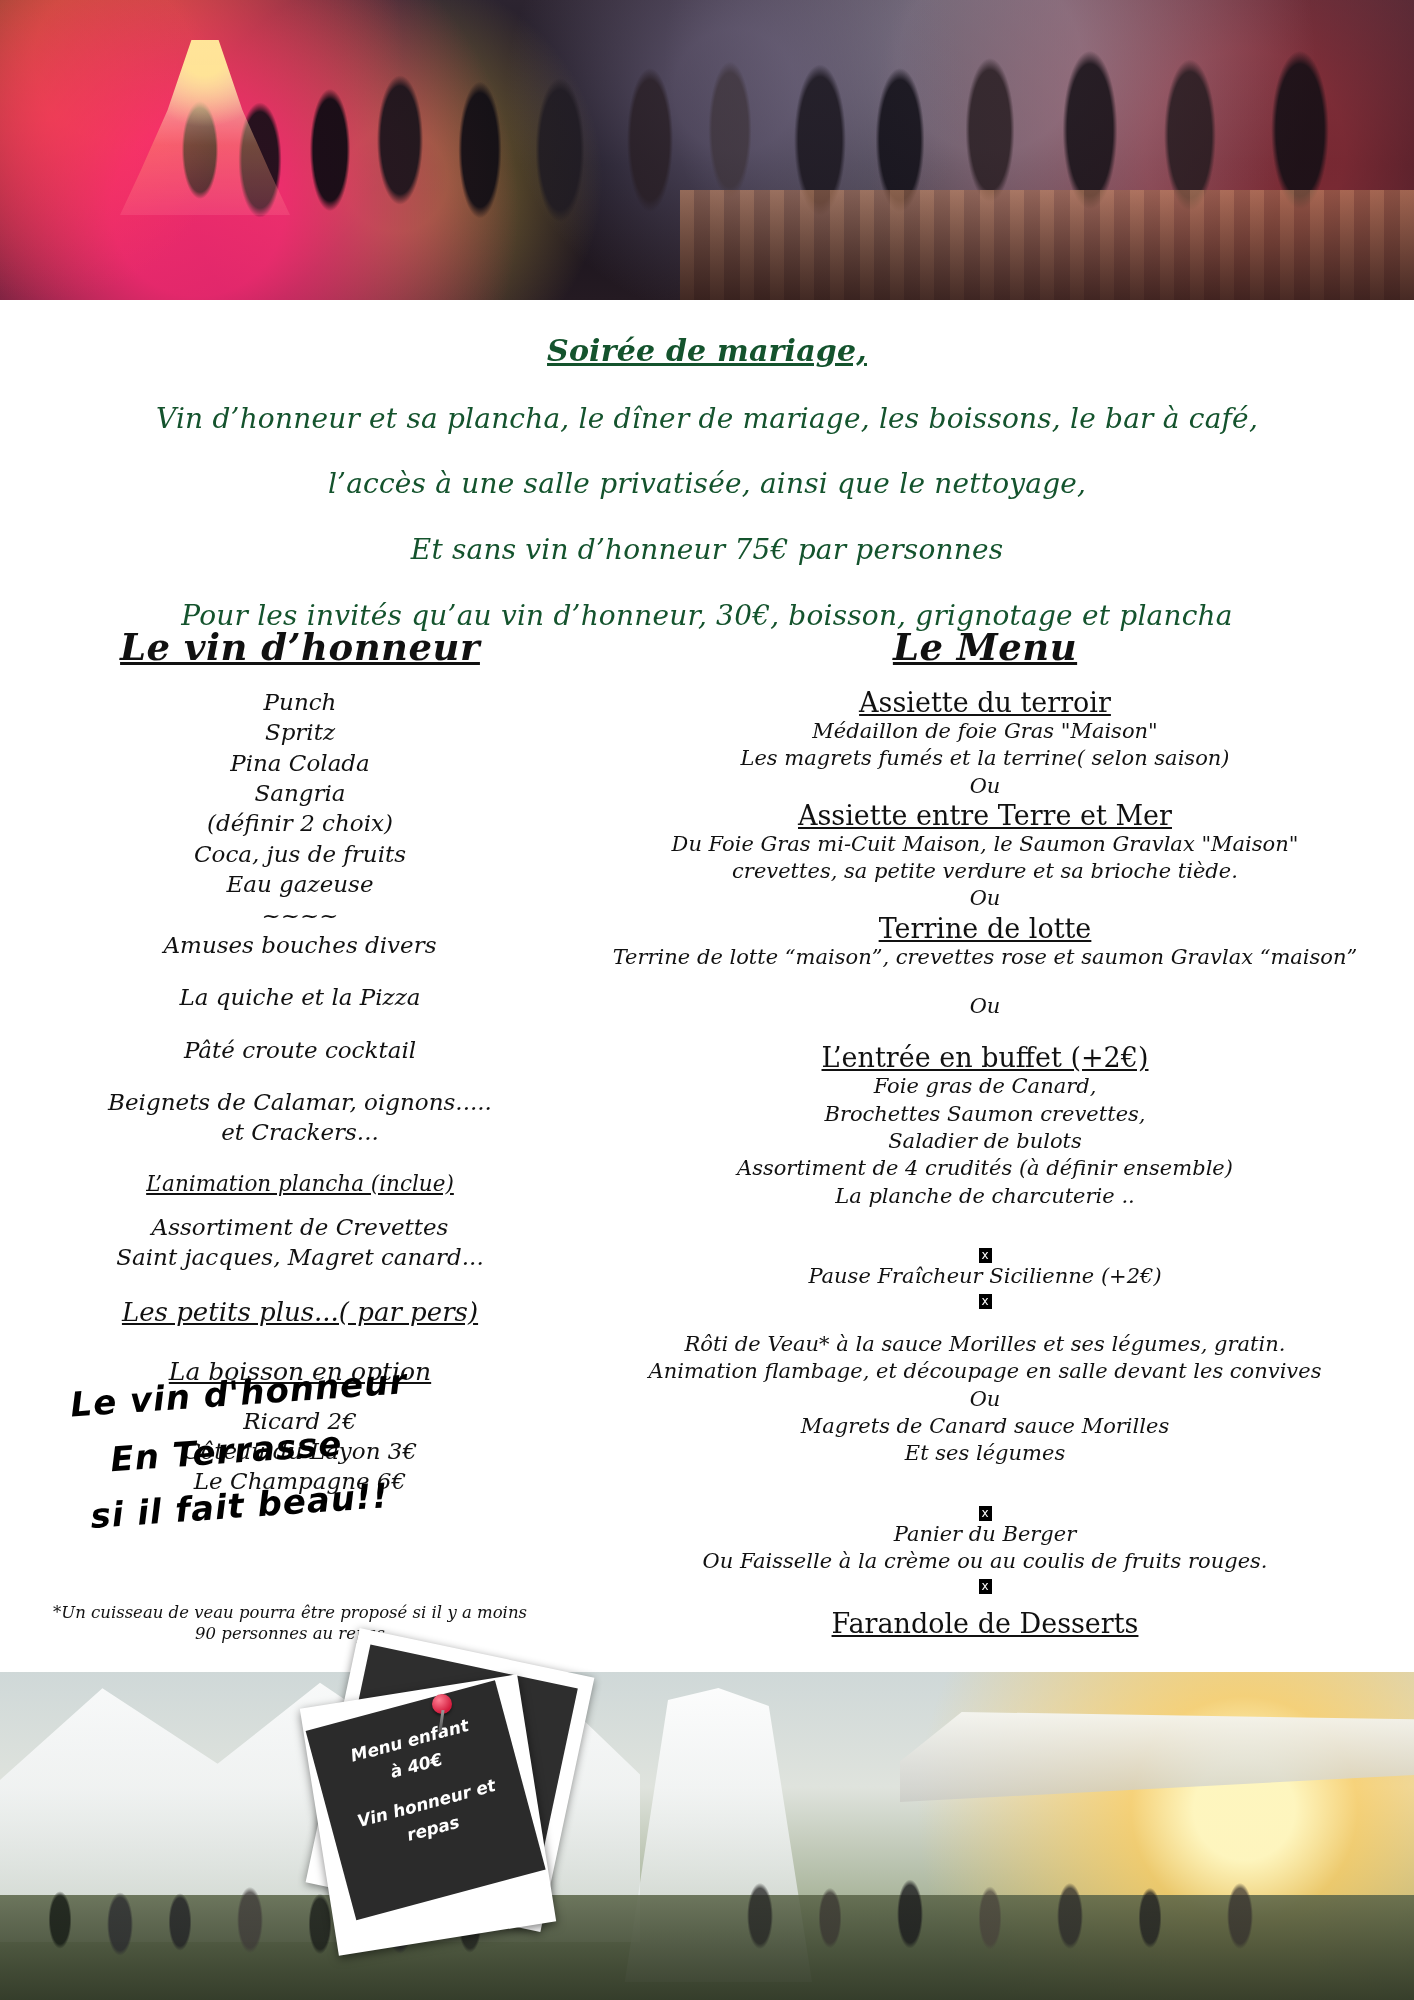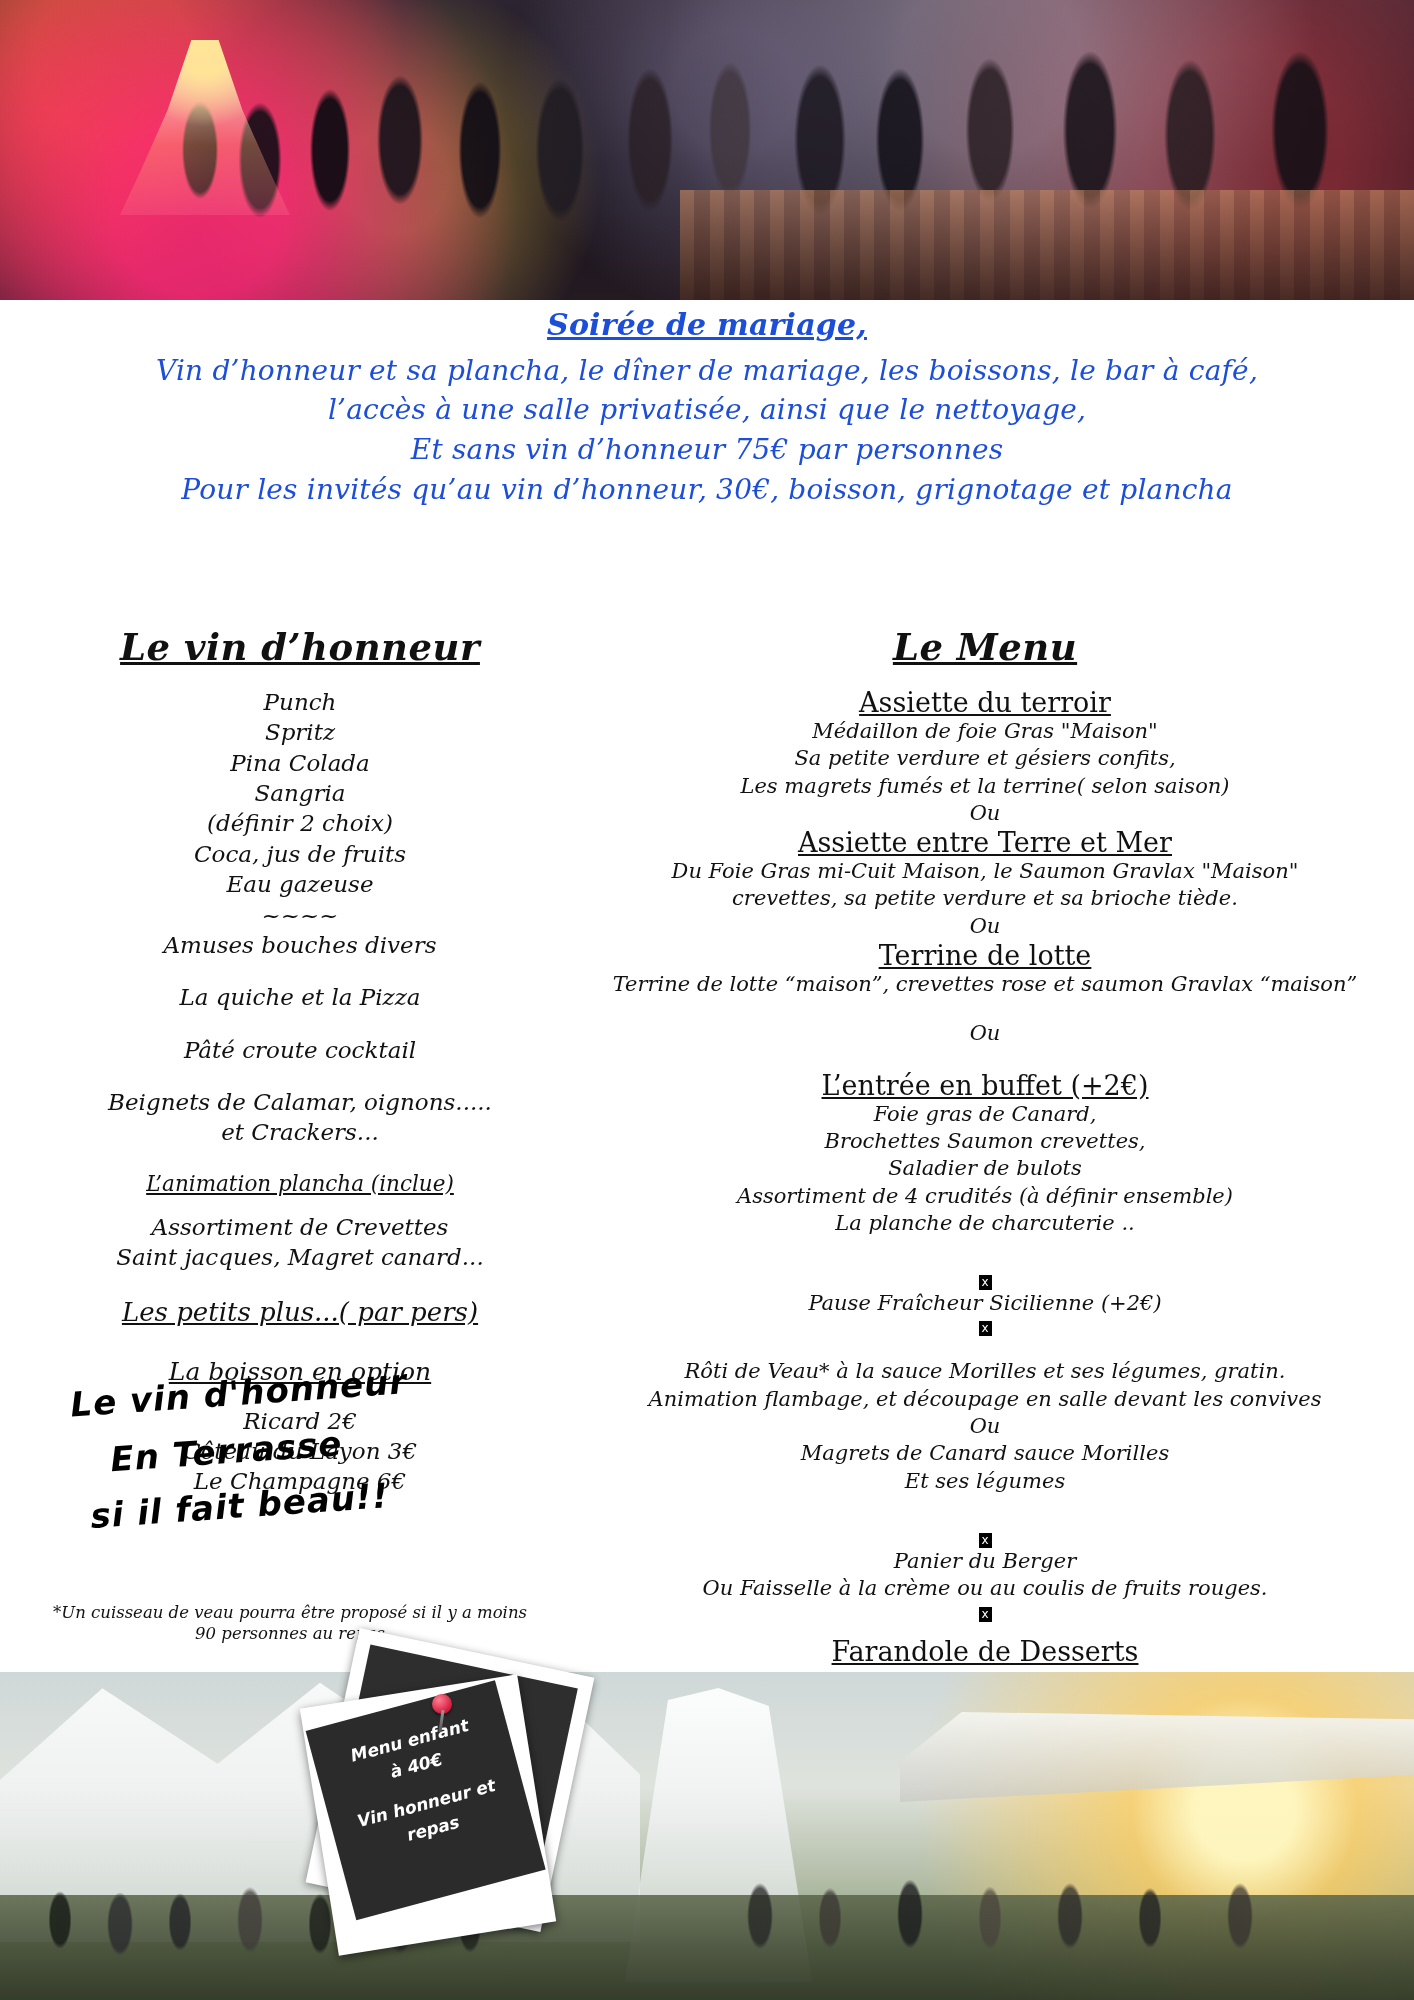--- a/index.html
+++ b/index.html
@@ -82,22 +82,23 @@
     position: absolute;
     left: 0; top: 304px;
     width: 1414px;
     text-align: center;
     font-family: "DejaVu Serif", serif;
   }
   .header .line {
     font-style: italic;
     font-size: 28px;
     line-height: 1.42;
-    color: #1d4ed8;
+    color: #14532d;
     letter-spacing: .2px;
+    margin-top: 26px;
   }
   .header .title {
     font-style: italic;
     font-weight: bold;
     font-size: 30px;
     text-decoration: underline;
     margin-bottom: 4px;
   }
 
   
@@ -364,21 +365,20 @@
 <div class="footnote">
   <div>*Un cuisseau de veau pourra être proposé si il y a moins</div>
   <div>90 personnes au repas</div>
 </div>
 
 <div class="col-right">
   <div class="col-title">Le Menu</div>
 
   <div class="right-head">Assiette du terroir</div>
   <div class="right-line">Médaillon de foie Gras "Maison"</div>
-  <div class="right-line">Sa petite verdure et gésiers confits,</div>
   <div class="right-line">Les magrets fumés et la terrine( selon saison)</div>
   <div class="right-line">Ou</div>
   <div class="right-head">Assiette entre Terre et Mer</div>
   <div class="right-line">Du Foie Gras mi-Cuit Maison, le Saumon Gravlax "Maison"</div>
   <div class="right-line">crevettes, sa petite verdure et sa brioche tiède.</div>
   <div class="right-line">Ou</div>
   <div class="right-head">Terrine de lotte</div>
   <div class="right-line">Terrine de lotte “maison”, crevettes rose et saumon Gravlax “maison”</div>
   <div class="gap-m"></div>
   <div class="right-line">Ou</div>

